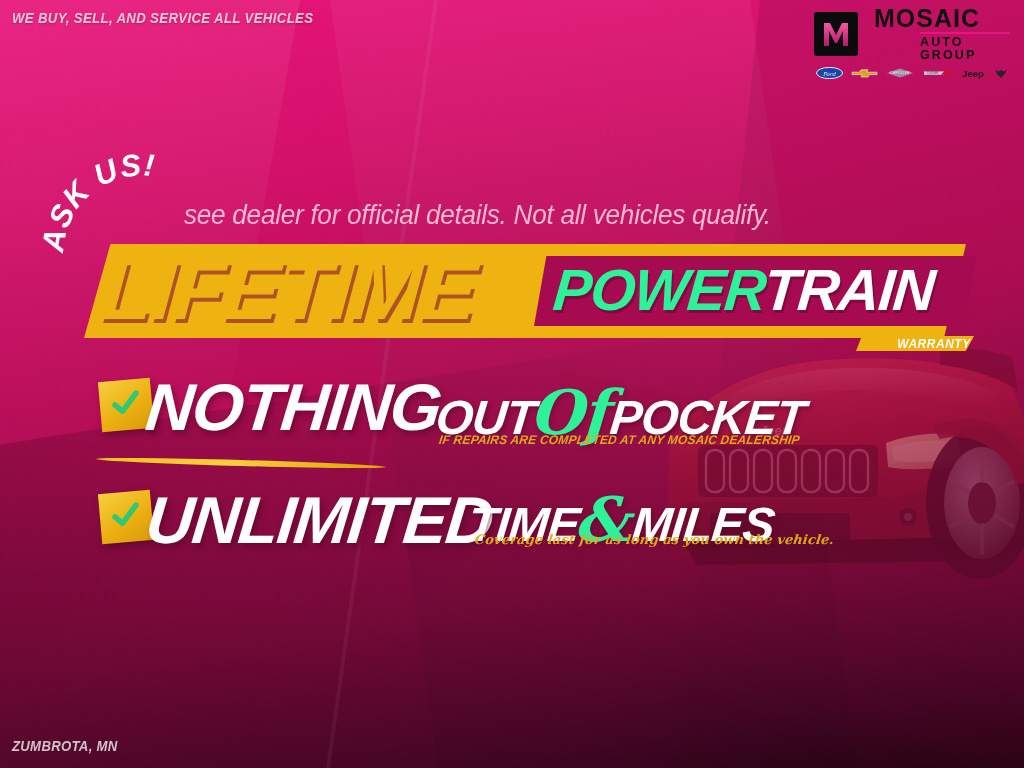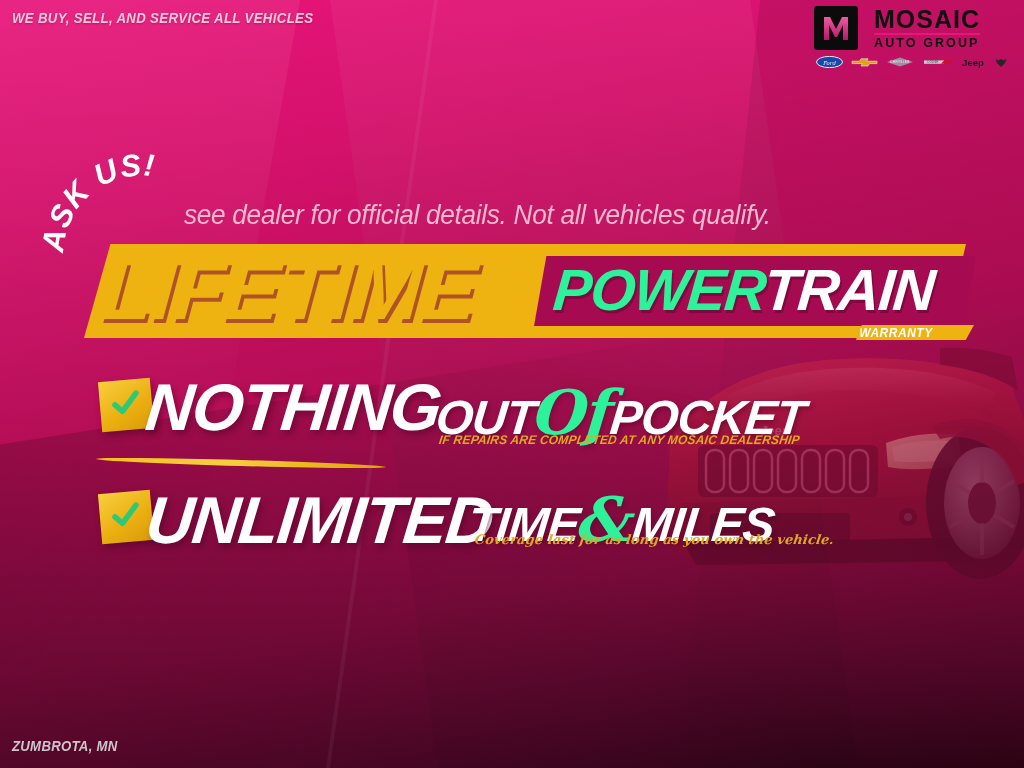--- a/index.html
+++ b/index.html
@@ -51,21 +51,21 @@
   #logo { position:absolute; right:14px; top:6px; width:196px; }
   .logo-row { display:flex; align-items:center; gap:16px; }
   .logo-mark {
     width:44px; height:44px; background:#0b0b0b; border-radius:3px;
     display:flex; align-items:center; justify-content:center; flex:0 0 auto;
   }
   .logo-words { line-height:1; }
   .logo-mosaic { font-size:25px; font-weight:bold; letter-spacing:1px; color:#111; }
   .logo-auto {
     font-size:12.5px; font-weight:bold; letter-spacing:2.1px; color:#111;
-    border-top:2px solid #e8157a; margin-top:1px; padding-top:2px;
+    border-top:2px solid #e8157a; margin-top:1px; padding-top:2px;margin-left:46px;
   }
   .brands { display:flex; align-items:center; justify-content:space-between;
             gap:3px; margin-top:5px; padding:0 2px; }
   .brand { height:13px; display:flex; align-items:center; justify-content:center; }
 
   
   #askus {
     position:absolute; left:56px; top:178px; width:140px; height:80px;
   }
   #askus svg { overflow:visible; }
@@ -101,24 +101,24 @@
   #powertrain {
     position:absolute; left:556px; top:261px;
     font-size:58px; font-weight:bold; font-style:italic;
     letter-spacing:-1.5px; line-height:1; white-space:nowrap;
     transform:skewX(-5deg); transform-origin:left top;
   }
   #powertrain .pw { color:#2ef29a; text-shadow:2px 3px 0 rgba(80,5,40,.45); }
   #powertrain .tr { color:#ffffff; text-shadow:2px 3px 0 rgba(80,5,40,.45); }
 
   #warranty-tab {
-    position:absolute; left:856px; top:325px; width:118px; height:15px;
+    position:absolute; left:856px; top:336px; width:118px; height:15px;
     background:#eeb211;
     clip-path:polygon(5% 0%, 100% 0%, 93% 100%, 0% 100%);
-    display:flex; align-items:center; justify-content:flex-start;
+    display:flex; align-items:center; justify-content:flex-end;
   }
   #warranty-tab span {
     font-size:13px; font-weight:bold; font-style:italic; color:#fff;
     letter-spacing:.6px; transform:scaleX(.92);
   }
 
   
   .checkbox {
     position:absolute; width:52px; height:50px;
     background:linear-gradient(150deg, #f7cf3e 0%, #ecb012 55%, #d99b08 100%);

